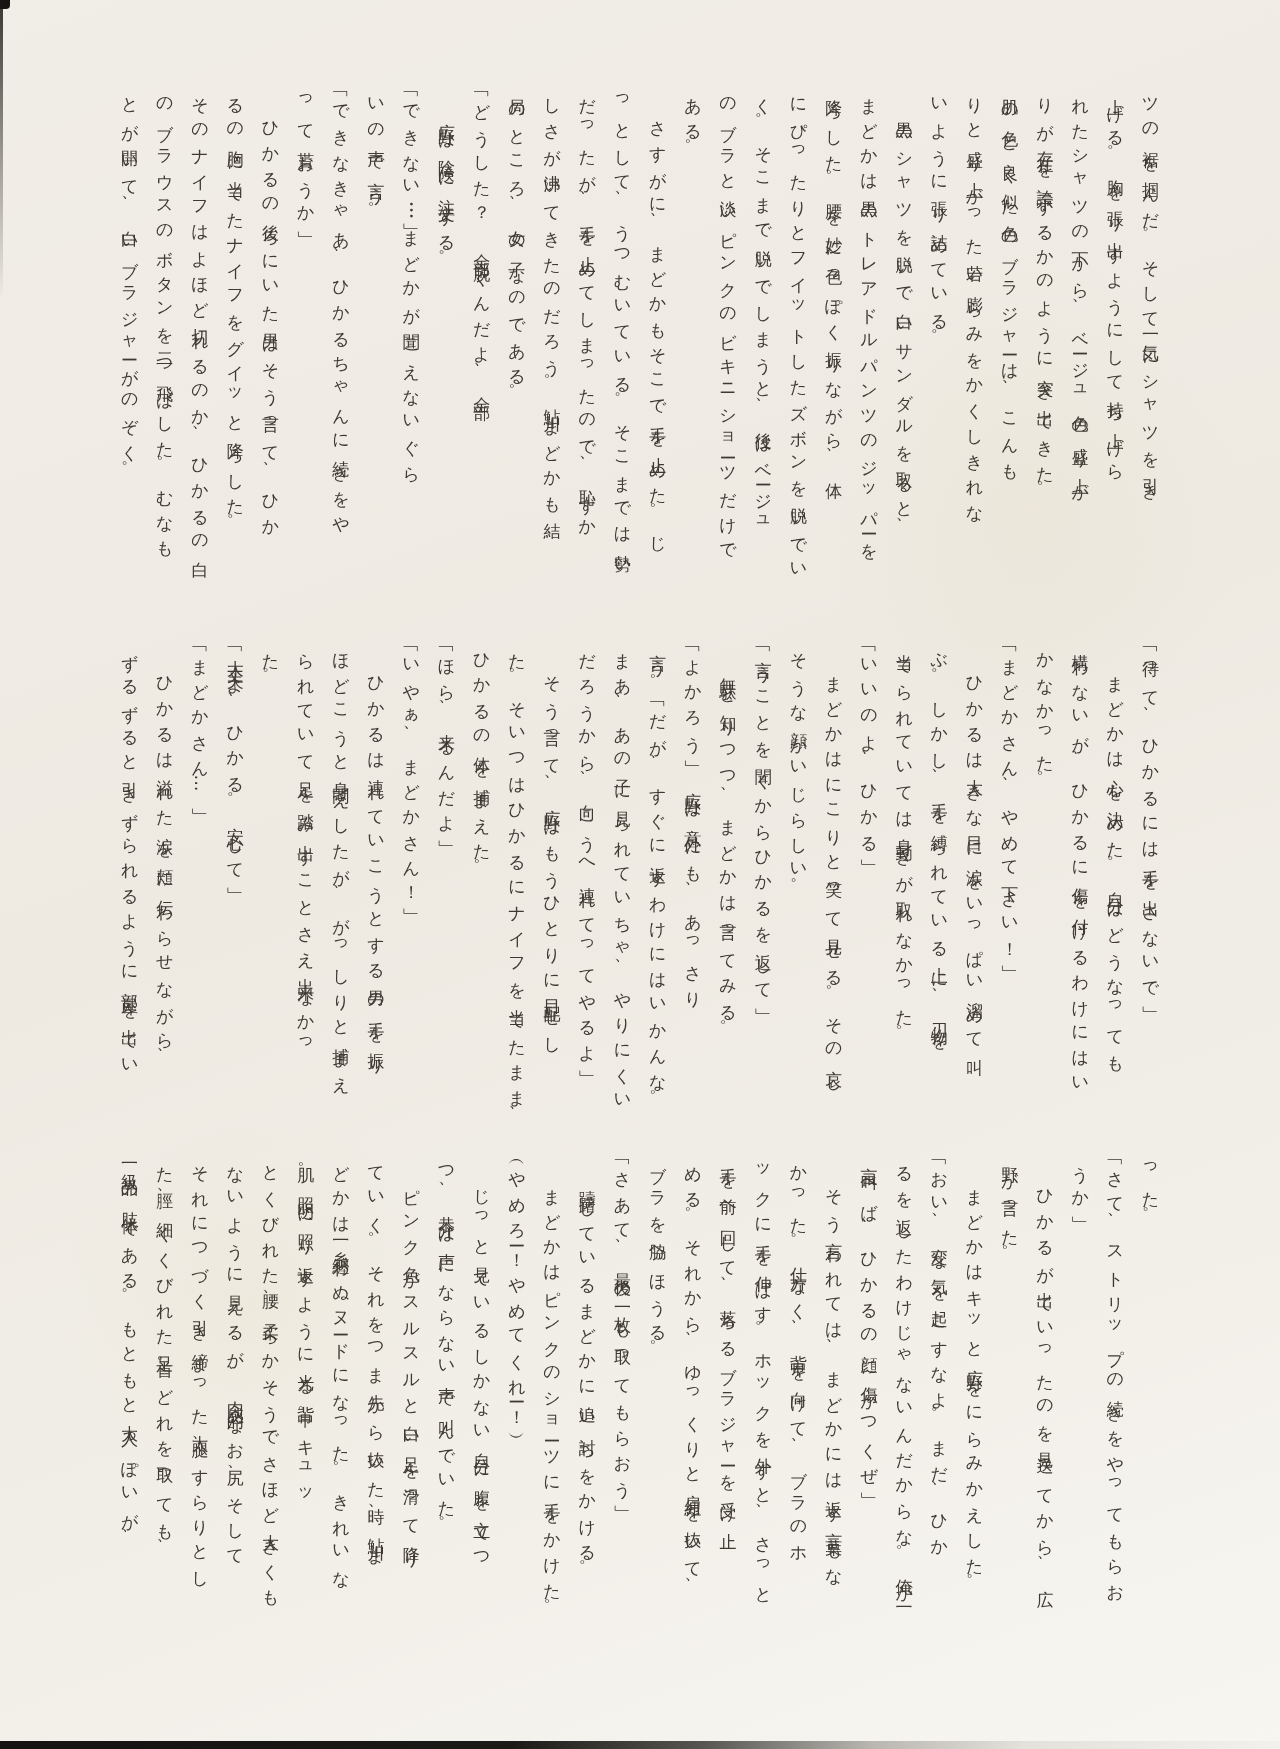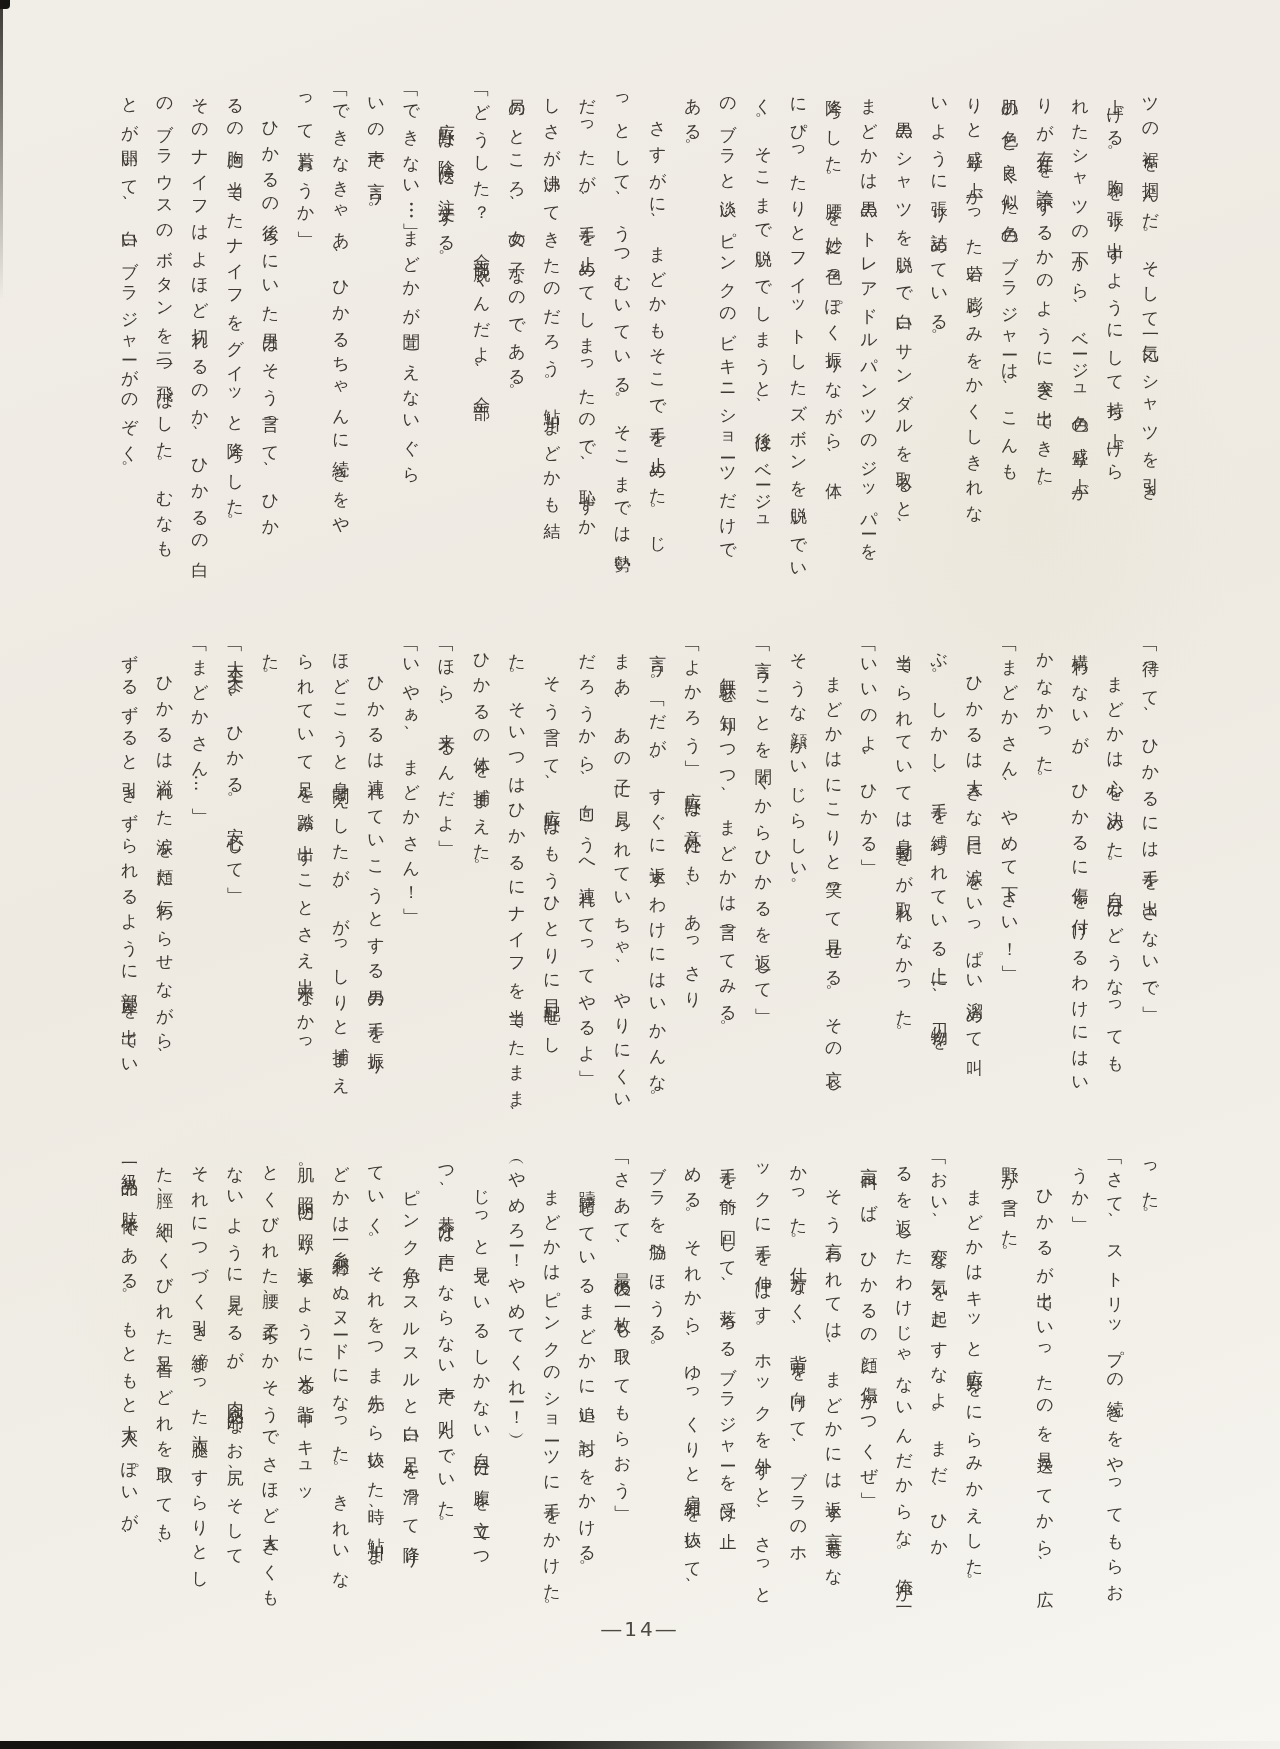--- a/index.html
+++ b/index.html
@@ -140,18 +140,17 @@
       <div class="col">ていく。それをつま先から抜いた時、鮎川ま</div>
       <div class="col">どかは一糸纏わぬヌードになった。きれいな</div>
       <div class="col">肌。照明に照り返すように光る背中。キュッ</div>
       <div class="col">とくびれた腰、柔らかそうでさほど大きくも</div>
       <div class="col">ないように見えるが、肉感的なお尻、そして</div>
       <div class="col">それにつづく引き締まった太腿、すらりとし</div>
       <div class="col">た脛、細くくびれた足首。どれを取っても、</div>
       <div class="col">一級品の肢体である。もともと大人っぽいが、</div>
     </div>
 
-  <div class="page-number">―14―</div>
 
   <div class="corner-mark"></div>
   <div class="edge-left"></div>
   <div class="bottom-strip"></div>
 </div>
 
 </body></html>

